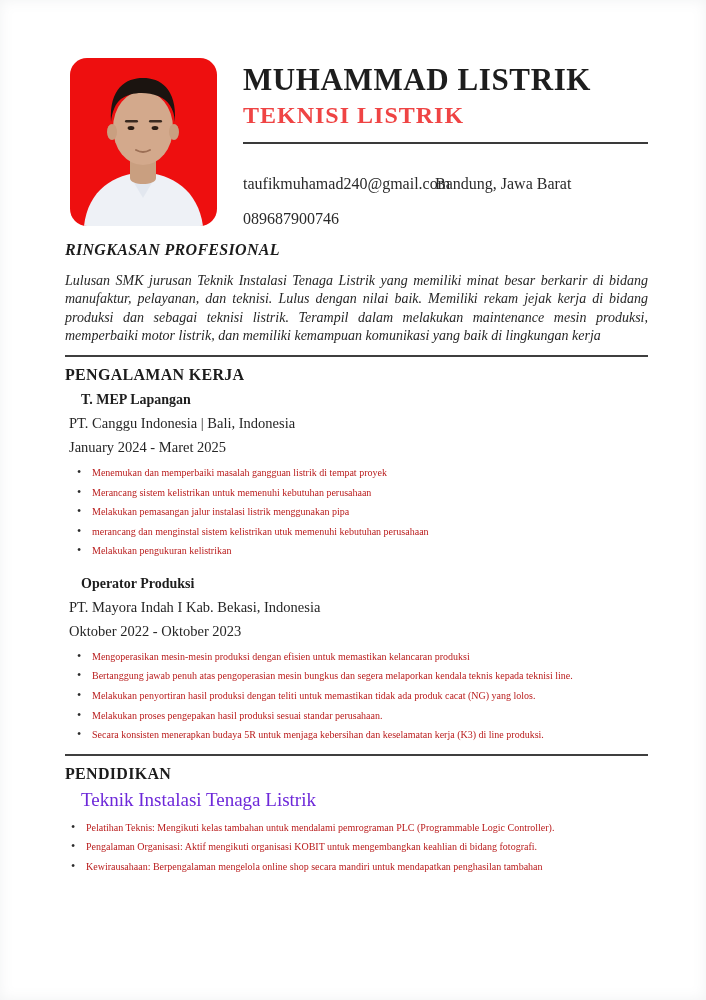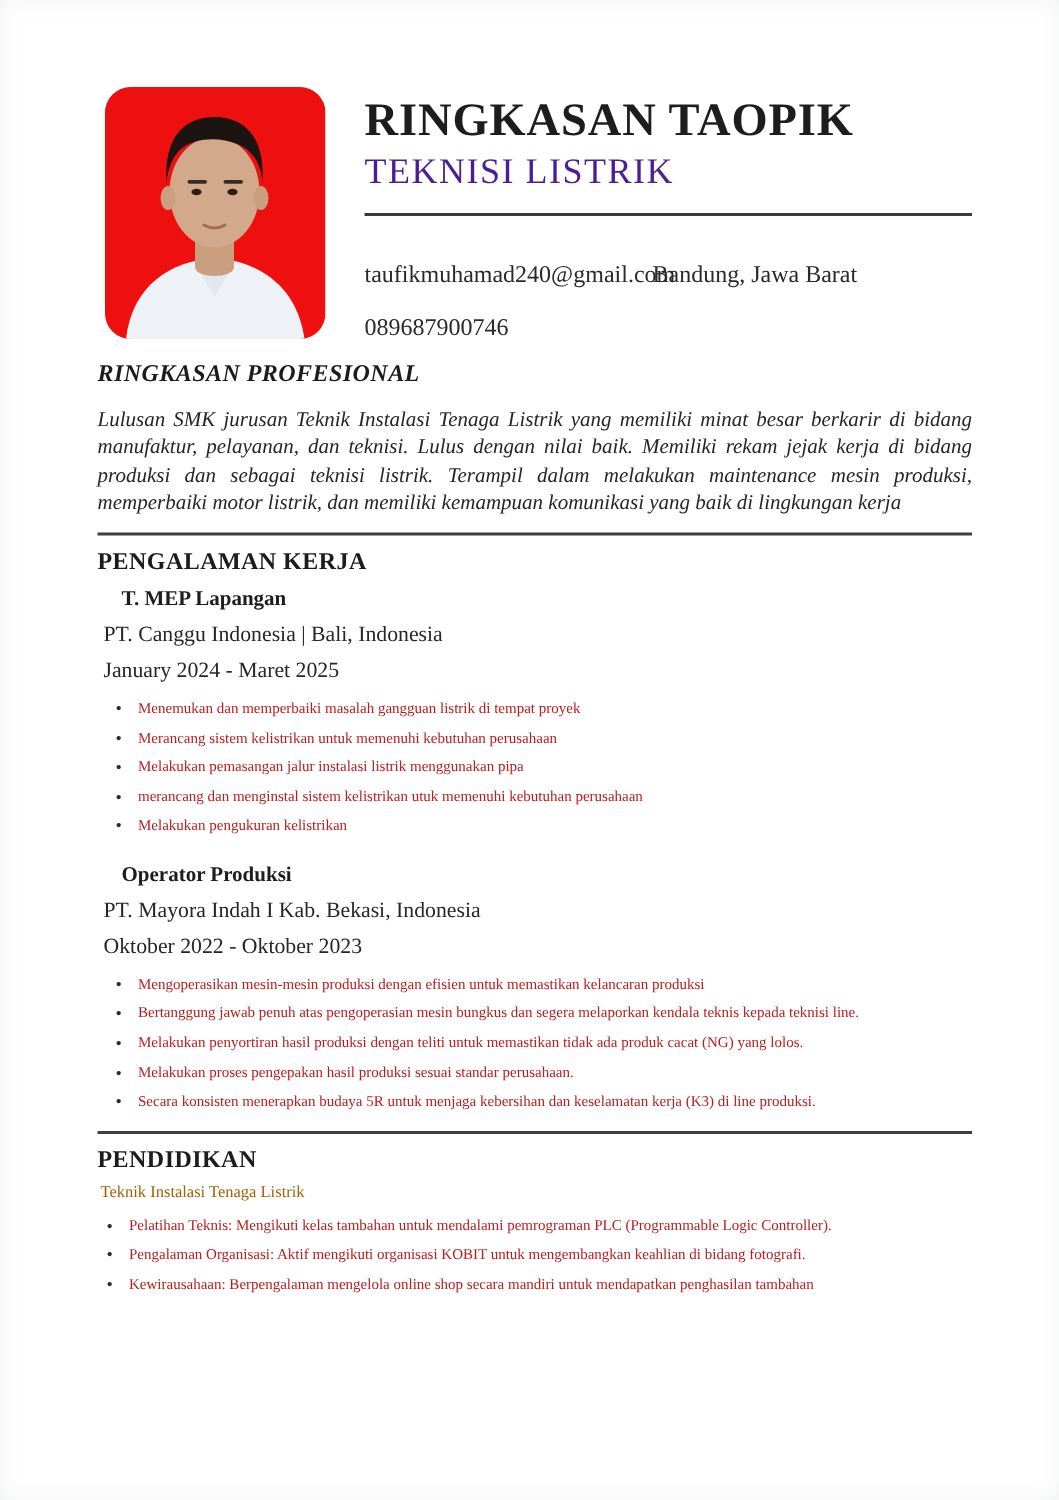--- a/index.html
+++ b/index.html
@@ -22,22 +22,22 @@
   
   .header { display: flex; margin-top: 58px; }
   .photo-wrap { flex: 0 0 147px; width: 147px; height: 168px; margin-left: 5px; }
   .photo-wrap svg { display: block; width: 147px; height: 168px; }
   .header-text { margin-left: 26px; flex: 1; padding-top: 6px; }
   .person-name {
     font-size: 31px; font-weight: bold; letter-spacing: 0.6px;
     line-height: 1.05; color: #1d1d1d; white-space: nowrap;
   }
   .person-title {
-    font-size: 24px; font-weight: normal; letter-spacing: 1px;
-    margin-top: 5px; color: #4c1d95;
+    font-size: 24px; font-weight: bold; letter-spacing: 1px;
+    margin-top: 5px; color: #ef4444;
   }
   .title-rule { border: none; border-top: 2px solid #3a3a3a; margin: 13px 0 0 0; }
   .contact-grid {
     display: grid; grid-template-columns: 192px auto;
     row-gap: 17px; margin-top: 31px;
     font-size: 16px; color: #2a2a2a;
   }
 
   
   .section-heading {
@@ -68,21 +68,21 @@
   }
   ul.bullets li::before {
     content: "\2022";
     position: absolute; left: 4px; top: -1px; font-size: 12px; color: #2a2a2a;
   }
 
   .education-section .school-name {
     font-size: 14.5px; font-weight: bold; margin-top: 8px; margin-left: 13px; color: #1d1d1d;
   }
   .education-section .program-name {
-    font-size: 11px; margin-top: 6px; margin-left: 2px; color: #a16207;
+    font-size: 19px; margin-top: 6px; margin-left: 16px; color: #6d28d9;
   }
   .education-section ul.bullets { margin-left: 2px; }
 </style>
 </head>
 <body>
 
 <div class="page">
   <div class="content">
 
     <div class="header">
@@ -111,21 +111,21 @@
             <rect x="55" y="62" width="13" height="2.5" rx="1.2" fill="#3a2a20"></rect>
             <rect x="79" y="62" width="13" height="2.5" rx="1.2" fill="#3a2a20"></rect>
             <ellipse cx="61" cy="70" rx="3.4" ry="2.1" fill="#2b1d14"></ellipse>
             <ellipse cx="85" cy="70" rx="3.4" ry="2.1" fill="#2b1d14"></ellipse>
             <path d="M66,92 q7,4 14,0" stroke="#9c6f55" stroke-width="2" fill="none" stroke-linecap="round"></path>
           </g>
         </svg>
       </div>
 
       <div class="header-text">
-        <div class="person-name">RINGKASAN TAOPIK</div>
+        <div class="person-name">MUHAMMAD LISTRIK</div>
         <div class="person-title">TEKNISI LISTRIK</div>
         <hr class="title-rule">
         <div class="contact-grid">
           <div>taufikmuhamad240@gmail.com</div>
           <div>Bandung, Jawa Barat</div>
           <div>089687900746</div>
         </div>
       </div>
     </div>
 

